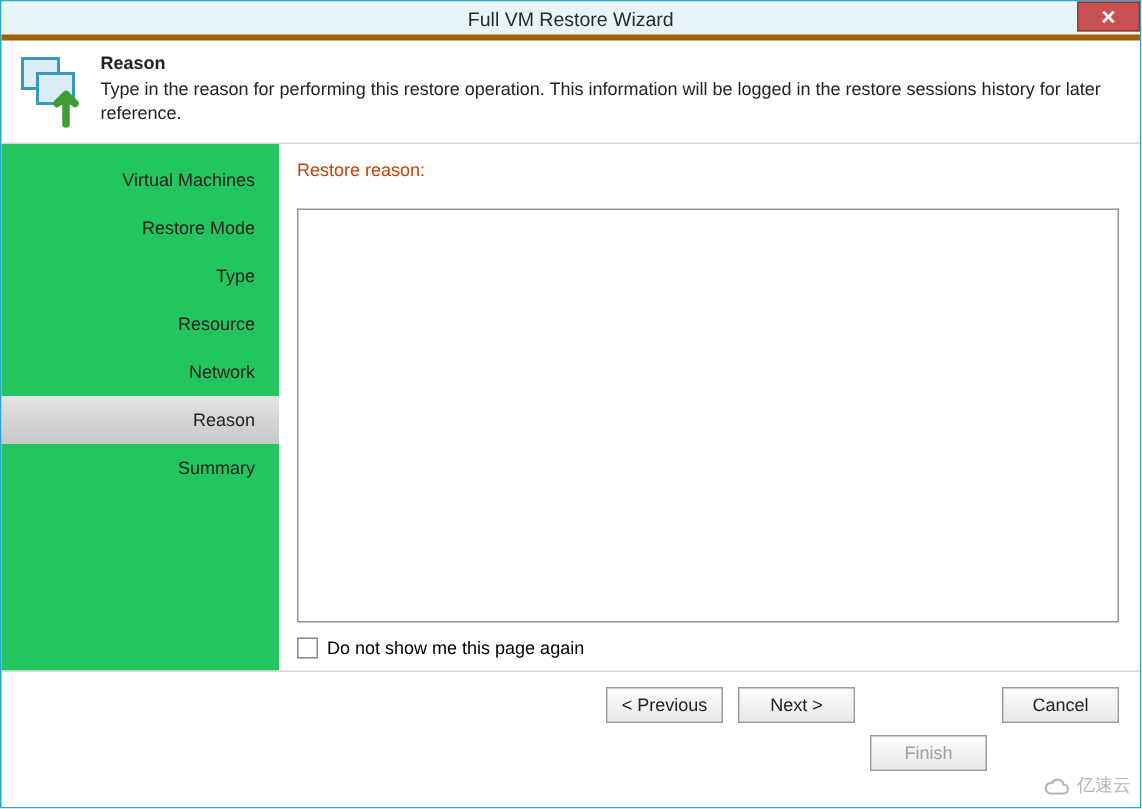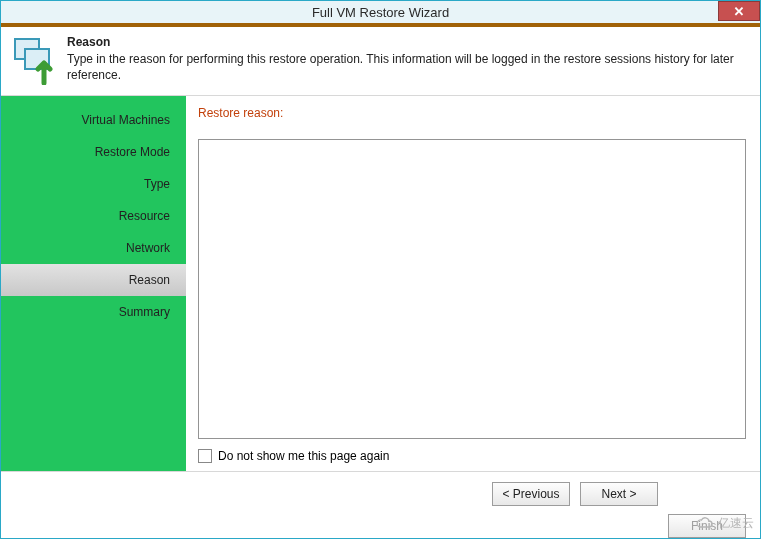--- a/index.html
+++ b/index.html
@@ -15,24 +15,24 @@
   .header-desc { font-size: 12px; color: #222; line-height: 1.35; }
   .body { flex: 1; display: flex; min-height: 0; }
   .sidebar { width: 185px; flex: 0 0 185px; background: #22c55e; padding-top: 8px; text-align: right; }
   .side-item { padding: 9px 16px; font-size: 12px; color: #222; cursor: pointer; }
   .side-item.active { background: linear-gradient(#e2e2e2,#c8c8c8); }
   .main { flex: 1; padding: 10px 14px 0 12px; display: flex; flex-direction: column; }
   .field-label { font-size: 12px; color: #c2410c; margin-bottom: 19px; }
   .reason-box { flex: 1; border: 1px solid #949494; background: #fff; padding: 4px; resize: none; font-family: inherit; font-size: 12px; outline: none; overflow: auto; }
   .check-row { padding: 10px 0 8px 0; display: flex; align-items: center; gap: 6px; }
   .chk { width: 14px; height: 14px; border: 1px solid #888; background: #fff; cursor: pointer; }
-  .footer { border-top: 1px solid #d8d8d8; padding: 10px 14px 0 0; display: flex; justify-content: flex-end; gap: 10px; }
+  .footer { border-top: 1px solid #d8d8d8; padding: 10px 14px 24px 0; display: flex; justify-content: flex-end; gap: 10px; }
   .btn { width: 78px; height: 24px; border: 1px solid #9c9c9c; background: linear-gradient(#fdfdfd,#e8e8e8); font-size: 12px; color: #222; cursor: pointer; }
   .btn.disabled { color: #a0a0a0; cursor: default; margin-top: 32px; }
-  .watermark { position: absolute; right: 6px; bottom: 6px; font-size: 12px; color: #b5b5b5; display: flex; align-items: flex-start; gap: 4px; pointer-events: none; }
+  .watermark { position: absolute; right: 6px; bottom: 6px; font-size: 12px; color: #b5b5b5; display: flex; align-items: center; gap: 4px; pointer-events: none; }
 </style>
 </head>
 <body>
 
 <div class="window">
 
   <div class="titlebar">
     <span class="titlebar-text">Full VM Restore Wizard</span>
     <div class="close-btn">
       <span>✕</span>
@@ -71,20 +71,21 @@
         <div class="chk"></div>
         <span>Do not show me this page again</span>
       </div>
     </div>
   </div>
 
   <div class="footer">
     <button class="btn">&lt; Previous</button>
     <button class="btn">Next &gt;</button>
     <button class="btn disabled">Finish</button>
+    <button class="btn">Cancel</button>
   </div>
 
   <div class="watermark">
     <svg width="20" height="14" viewBox="0 0 20 14">
       <path d="M6 12 h9 a3 3 0 0 0 0-6 a4 4 0 0 0 -7.5 -1 A3.5 3.5 0 0 0 6 12 Z" fill="none" stroke="#b5b5b5" stroke-width="1.4"></path>
     </svg>
     <span>亿速云</span>
   </div>
 
 </div>

